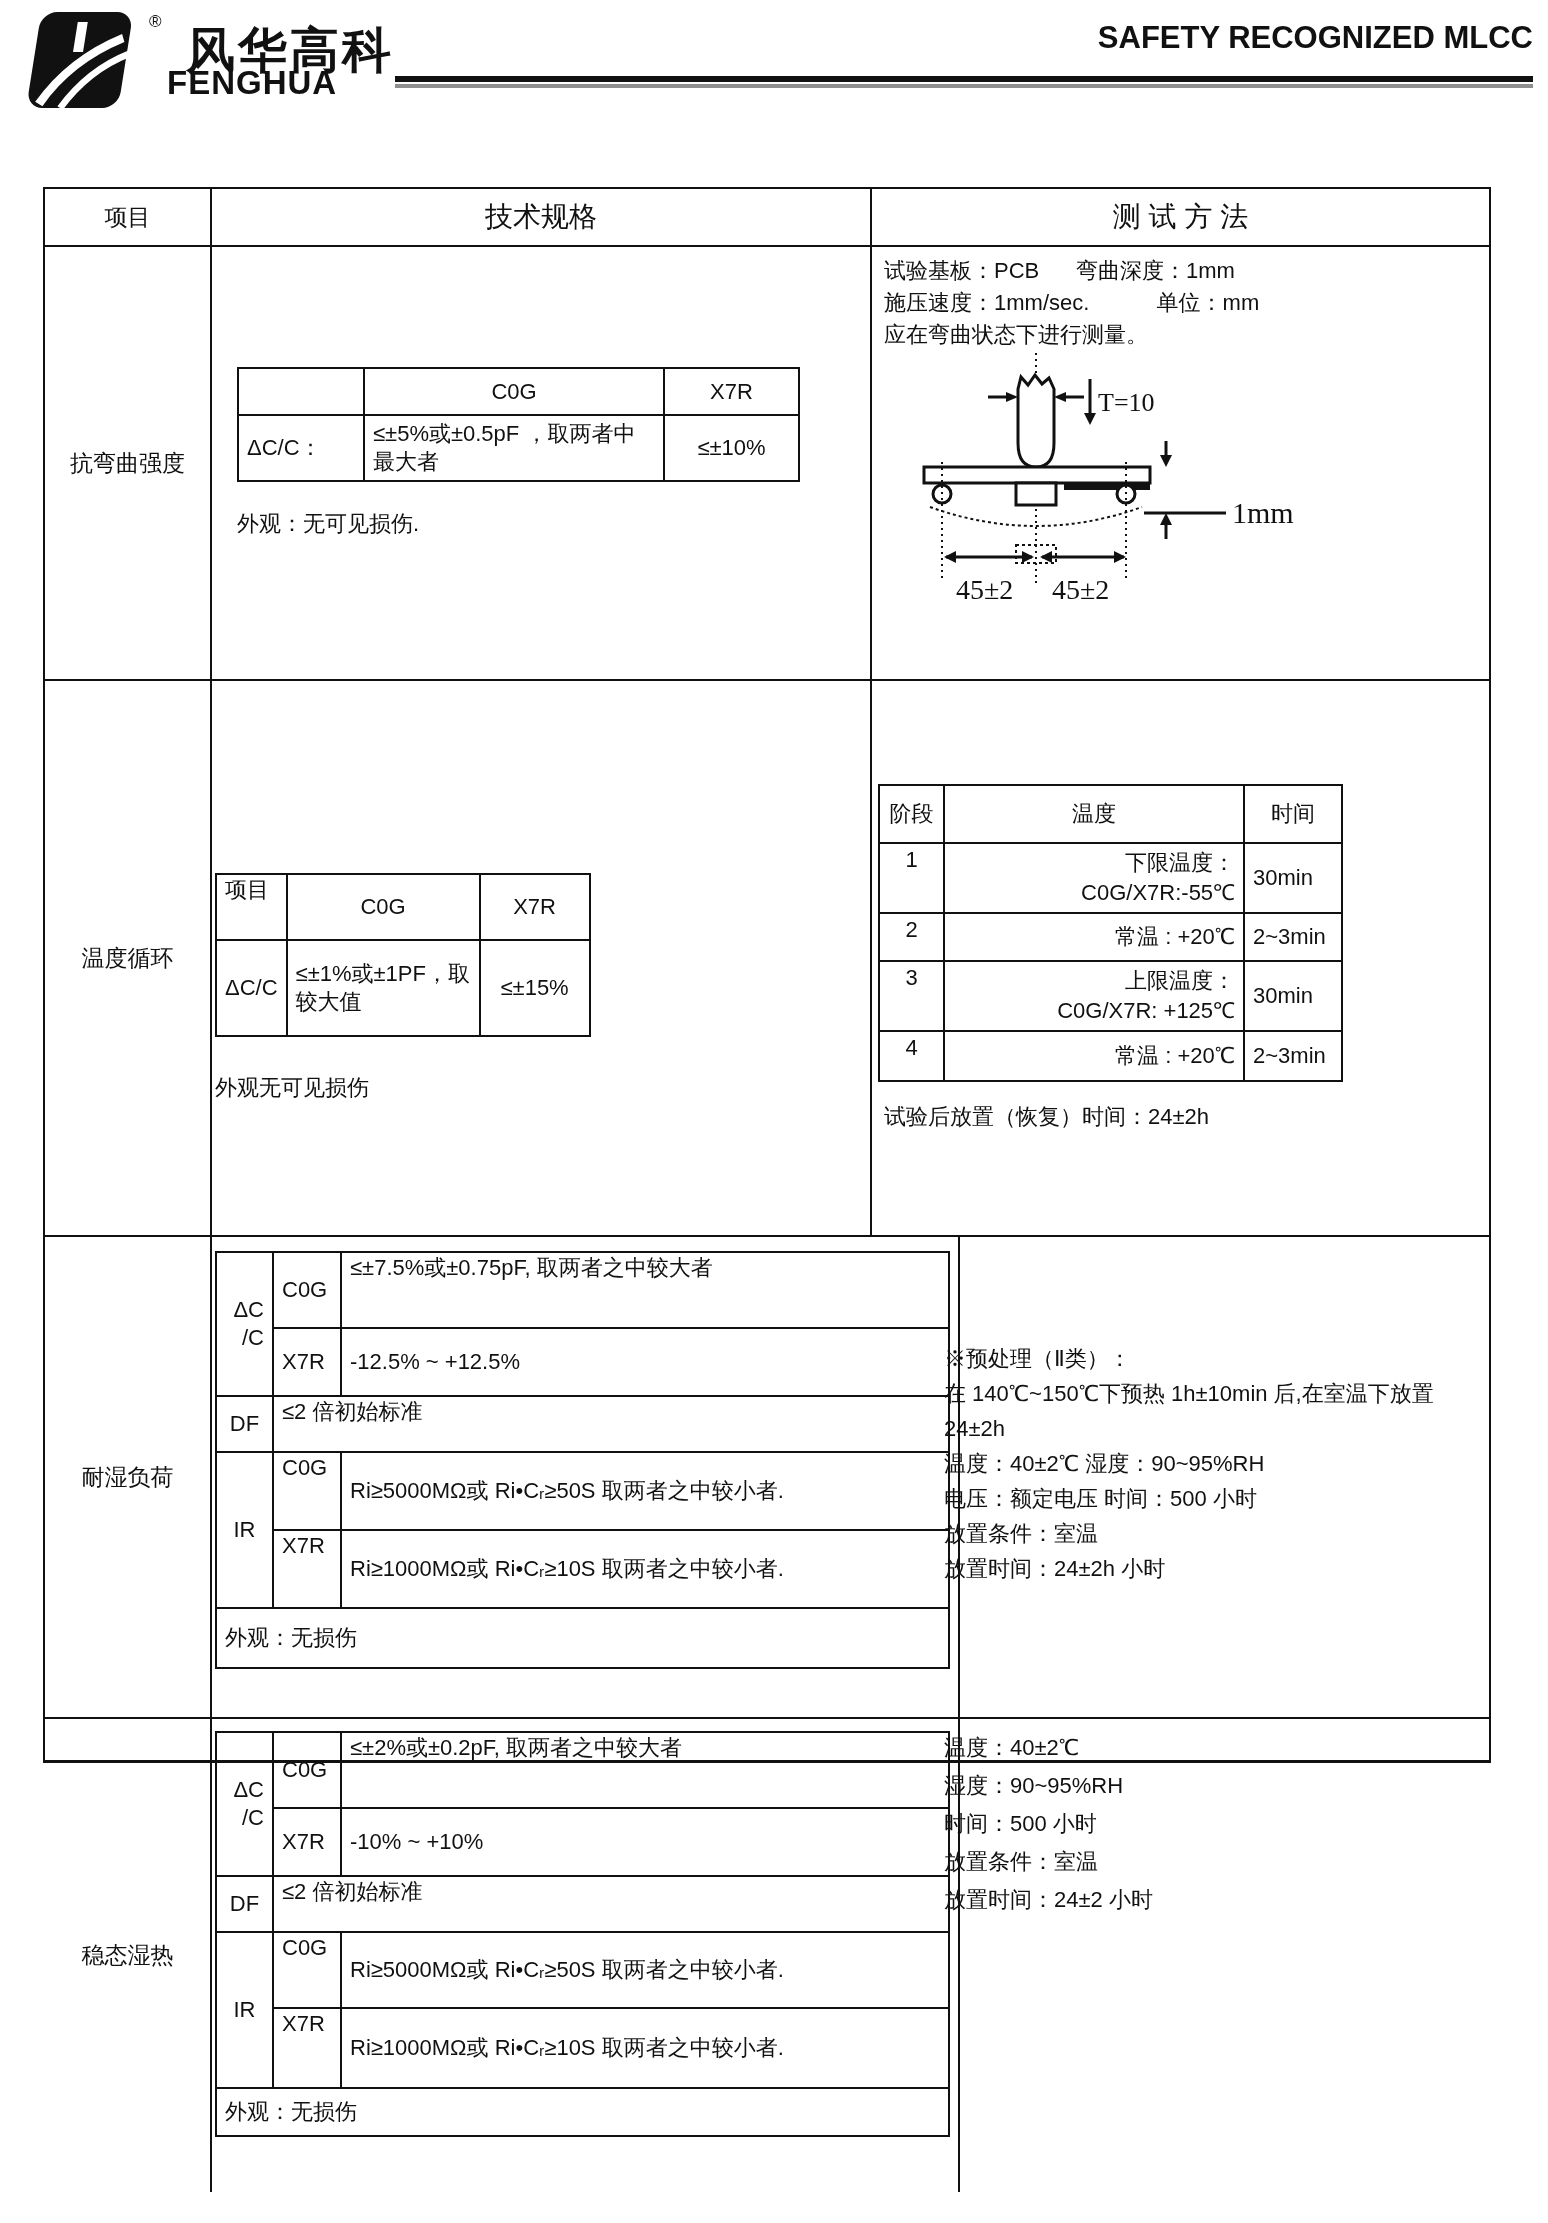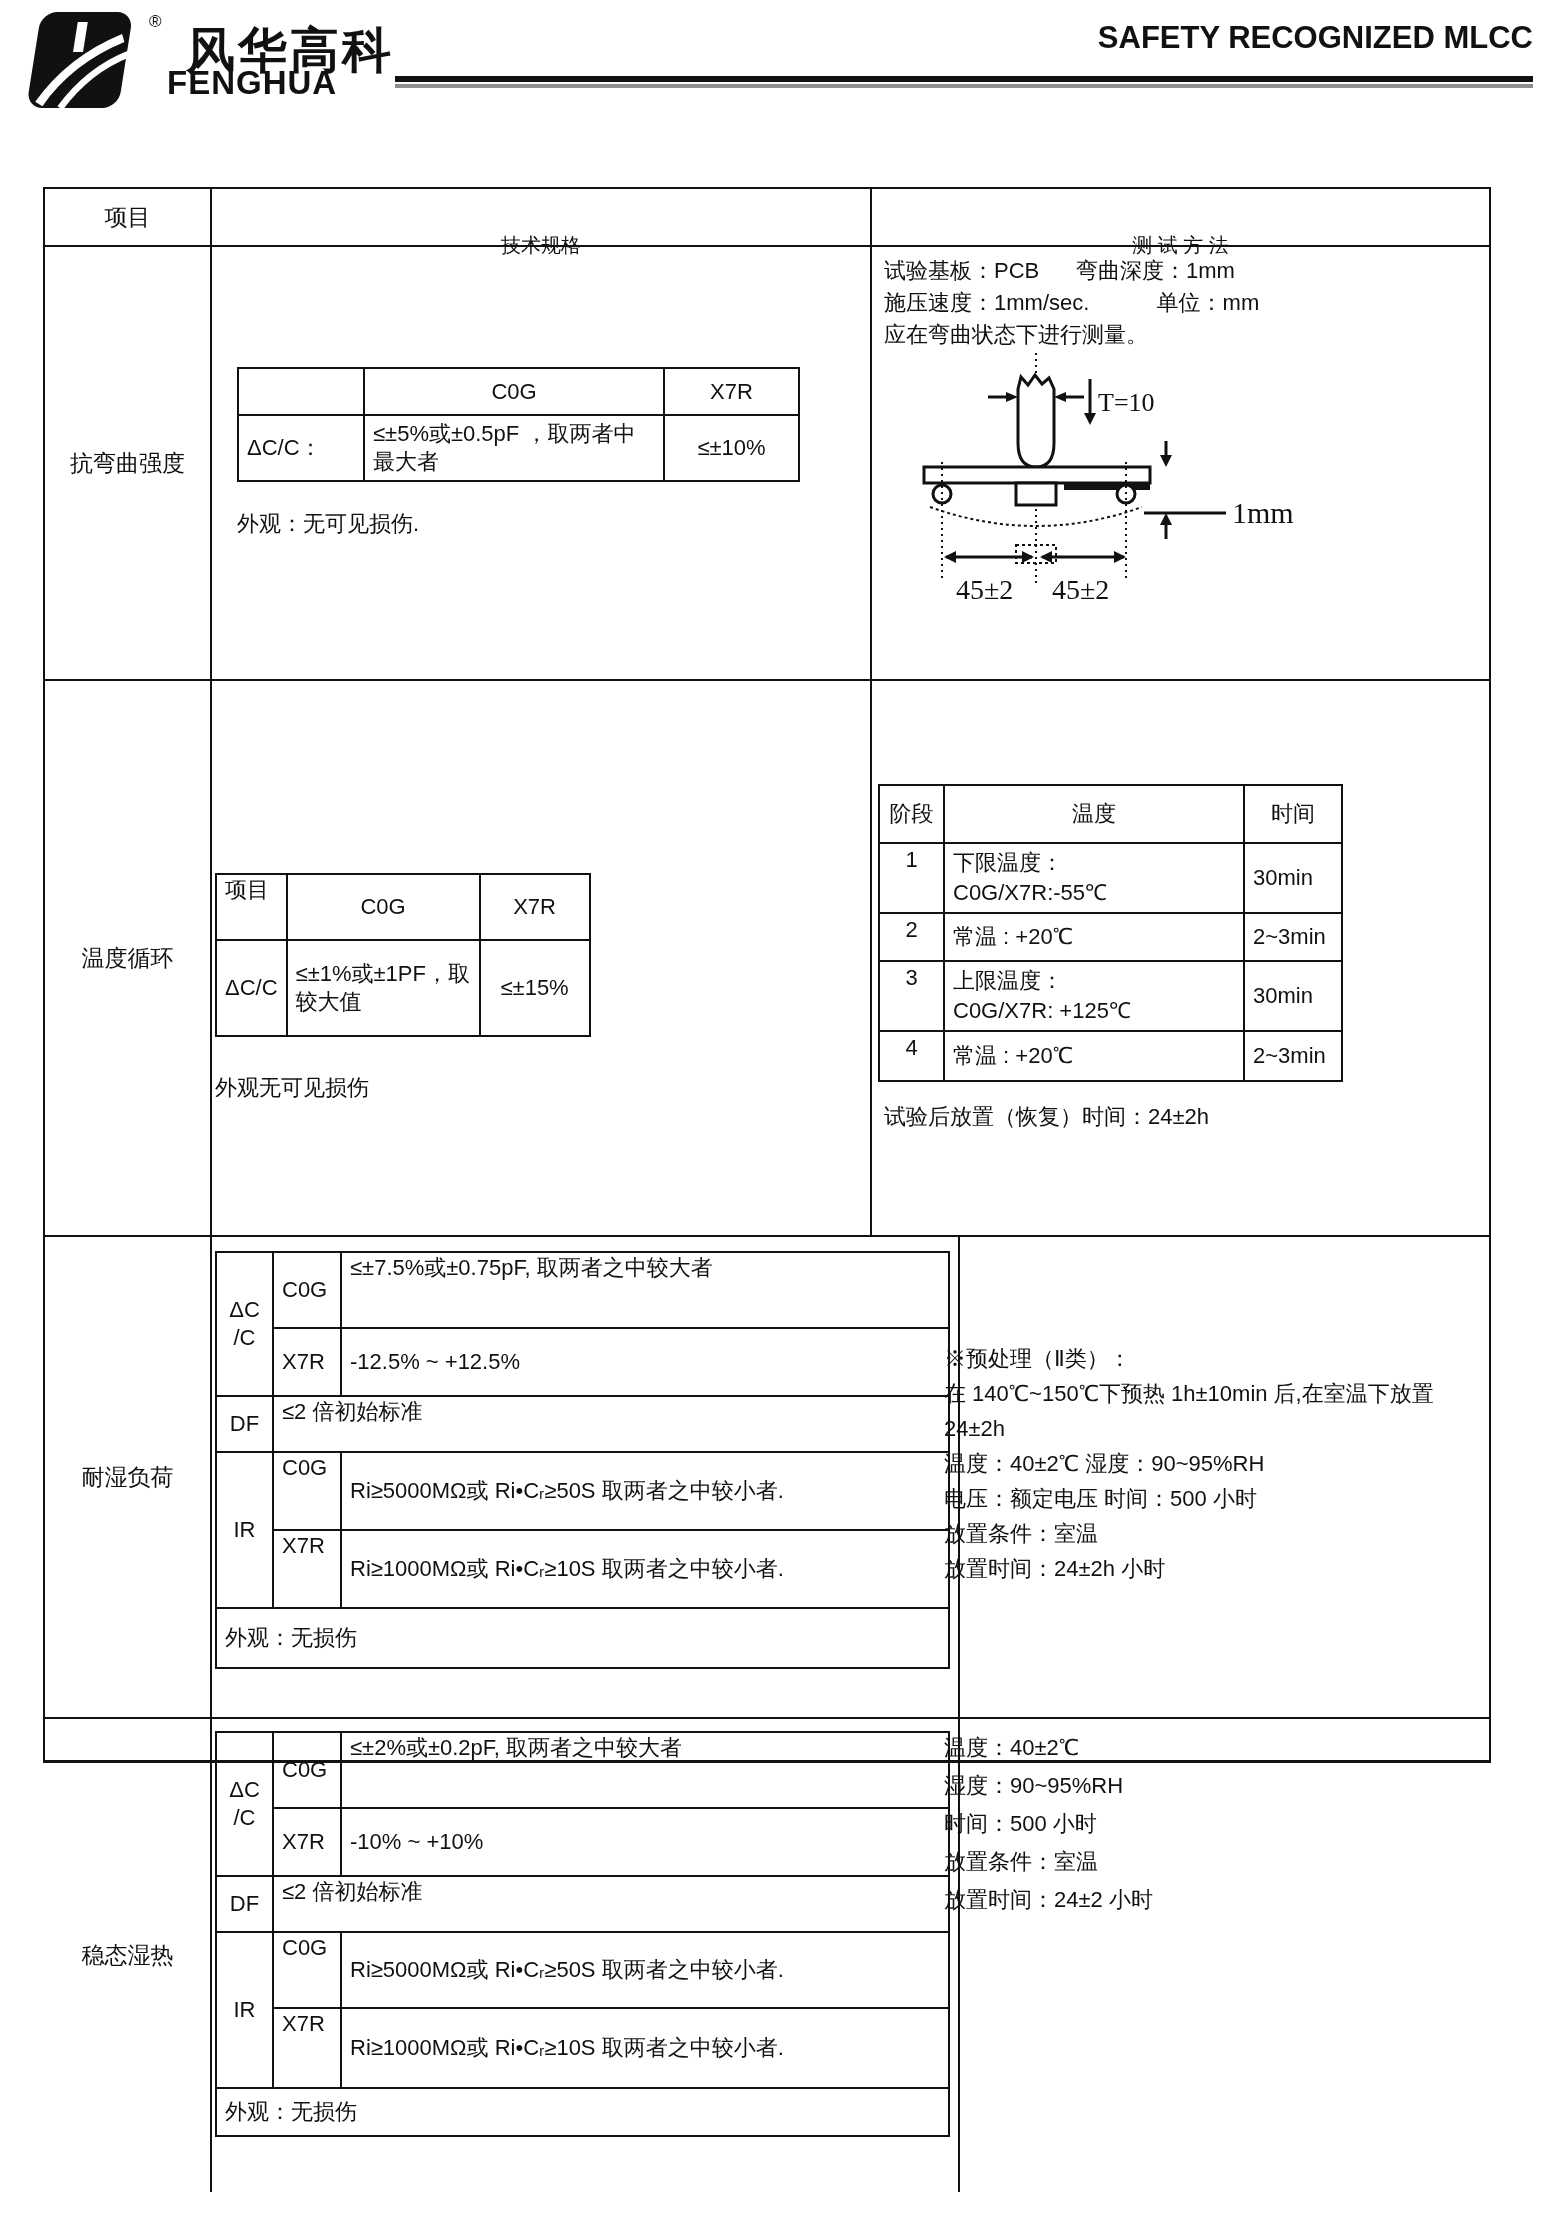--- a/index.html
+++ b/index.html
@@ -21,27 +21,27 @@
   
   .tbl { left:43px; top:187px; width:1448px; height:1576px; border:2px solid #111; border-bottom-width:3px;text-decoration:underline; }
   .trow { position:absolute; left:0; width:100%; border-top:2px solid #111; }
   .trow.first { border-top:none; }
   .c1 { position:absolute; left:0; top:0; width:167px; height:100%; border-right:2px solid #111;
         display:flex; align-items:center; justify-content:center; font-size:23px; }
   .c2 { position:absolute; left:167px; top:0; height:100%; border-right:2px solid #111; }
   .c3 { position:absolute; top:0; height:100%; }
   .w12 { width:660px; } .c3.x12 { left:827px; width:617px; }
   .w34 { width:748px; } .c3.x34 { left:885px; width:529px;padding-left:33px; }
-  .hdr-cell { display:flex; align-items:center; justify-content:center; font-size:20px; height:100%;margin-top:28px; }
+  .hdr-cell { display:flex; align-items:center; justify-content:center; font-size:28px; height:100%; }
 
   
   table { border-collapse:collapse; table-layout:fixed; }
   td { border:2px solid #111; font-size:22px; padding:1px 8px; vertical-align:middle; line-height:28px; }
   .ctr { text-align:center; }
-  .pre { white-space:pre-line; }
+  .pre { white-space:pre-line;text-align:right; }
   .top { vertical-align:top; }
   .note { font-size:22px; }
 
   .mtext { font-size:22px; line-height:32px; white-space:pre-wrap; }
   .mtext3 { font-size:22px; line-height:35px; white-space:pre-line; width:505px; }
   .mtext4 { font-size:22px; line-height:38px; white-space:pre-line; }
 
   
   .stage-tbl td { line-height:30px; }
   svg text { font-family:"Liberation Serif", serif; fill:#111; }

